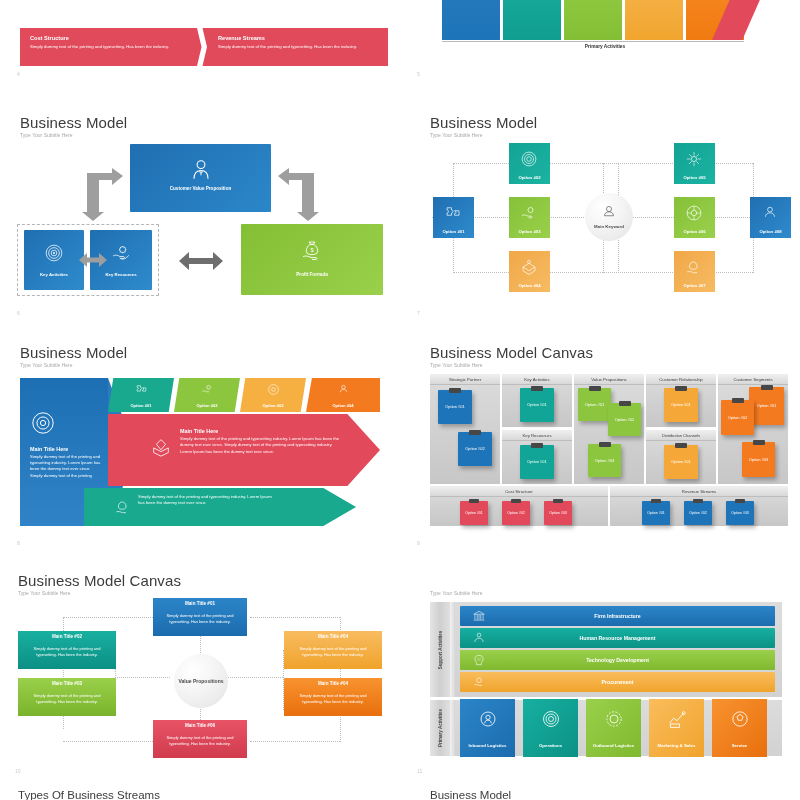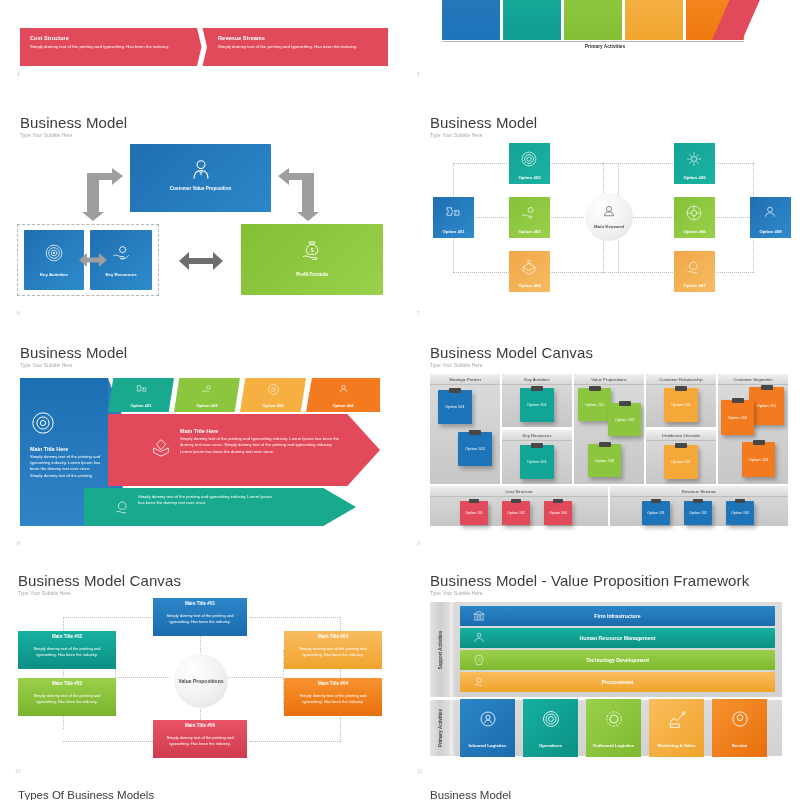--- a/index.html
+++ b/index.html
@@ -521,21 +521,20 @@
       <div class="cb">Simply dummy text of the printing and typesetting. Has been the industry.</div>
     </div>
 
     <div class="kw" style="left:174px;top:94px;width:54px;height:54px;">
       <div style="position:absolute;left:0;right:0;top:50%;transform:translateY(-50%);text-align:center;font-size:5px;line-height:7px;font-weight:bold;color:#4a4a4a;">Value Propositions</div>
     </div>
     <span class="pgnum" style="left:15px;top:208px;">10</span>
   </div>
 
   <div class="slide s11">
-    <div class="s-title" style="left:18px;top:12px;font-size:15px;">Business Model - Value Proposition Framework</div>
     <div class="s-sub" style="left:18px;top:30px;font-size:5px;">Type Your Subtitle Here</div>
 
     <div style="position:absolute;left:18px;top:42px;width:352px;height:95px;background:linear-gradient(180deg,#dcdcdc,#d2d2d2);"></div>
     <div class="vrail" style="left:18px;top:42px;width:20px;height:95px;">
       <span>Support Activities</span>
     </div>
     <div style="position:absolute;left:38px;top:42px;width:5px;height:95px;background:linear-gradient(90deg,#f2f2f2,#d8d8d8);"></div>
 
     <div class="sbar" style="left:48px;top:46px;width:315px;background:linear-gradient(180deg,#2b85c8,#1b6cae);">
       <svg width="14" height="14" viewBox="0 0 24 24" style="position:absolute;left:12px;top:3px;">
@@ -606,16 +605,16 @@
     <div class="pcard" style="left:300px;top:139px;background:linear-gradient(135deg,#f8932f,#e86f0d);">
       <svg width="20" height="20" viewBox="0 0 24 24" style="position:absolute;left:18px;top:10px;">
         <circle cx="12" cy="12" r="8.6" fill="none" stroke="#fff" stroke-width="1"></circle>
         <path d="M12 6.5 L15.6 9.2 L14.2 13.5 L9.8 13.5 L8.4 9.2 z" fill="none" stroke="#fff" stroke-width="1"></path>
       </svg>
       <div class="pl2">Service</div>
     </div>
     <span class="pgnum" style="left:5px;top:208px;">11</span>
   </div>
 
-  <div class="cut" style="left:18px;top:789px;">Types Of Business Models</div>
+  <div class="cut" style="left:18px;top:789px;">Types Of Business Streams</div>
   <div class="cut" style="left:430px;top:789px;">Business Model</div>
 
 </div>
 
 </body></html>

